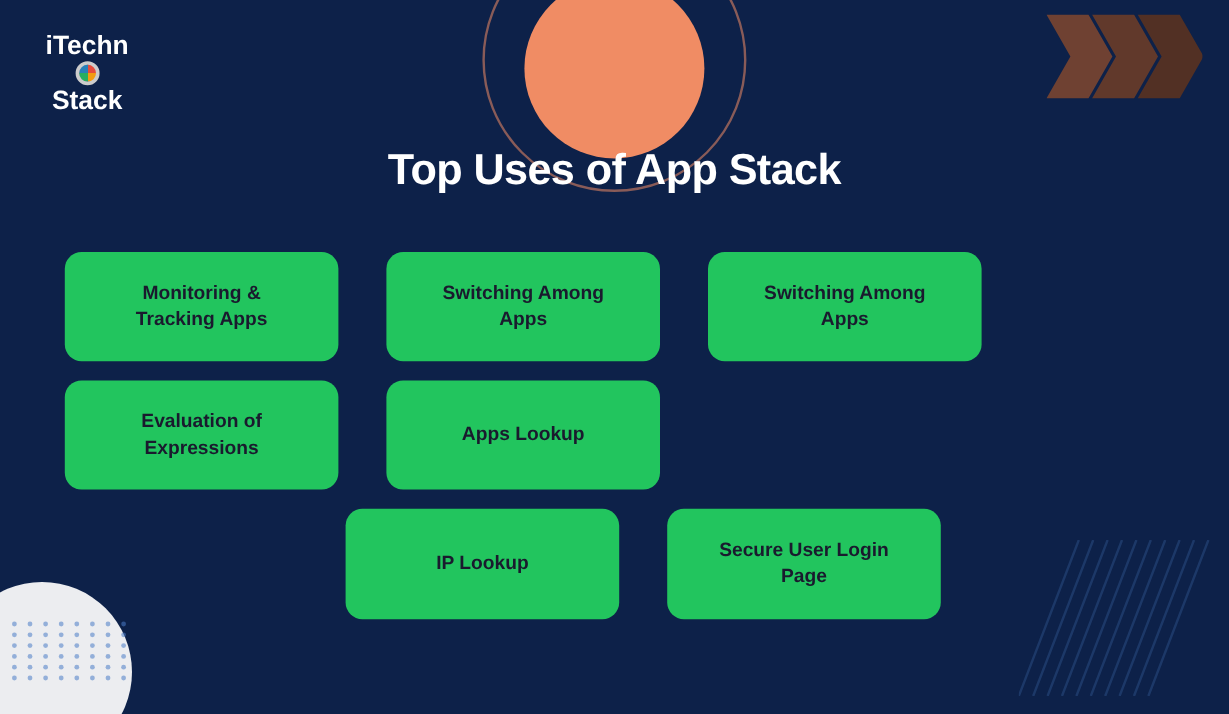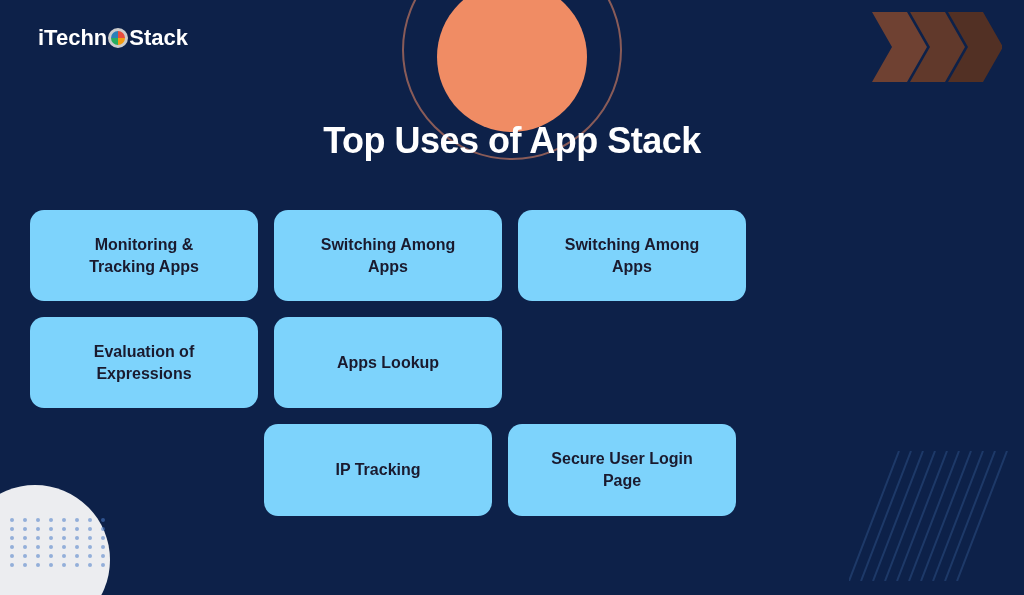--- a/index.html
+++ b/index.html
@@ -40,49 +40,51 @@
       margin-bottom: 16px;
       justify-content: flex-start;
     }
 
     .grid-row.row-3 {
       justify-content: flex-start;
       padding-left: 234px;
     }
 
     .card {
-      background: #7dd3fc;
+      background: #22c55e;
       border-radius: 14px;
       width: 228px;
       min-height: 72px;
       display: flex;
       align-items: center;
       justify-content: center;
       text-align: center;
       padding: 24px 18px;
       cursor: pointer;
+      margin-left: 24px;
     }
 
     .card-text {
       font-size: 16px;
       font-weight: 600;
       color: #1a1a2e;
       line-height: 1.35;
     }
 
     
     .logo-brand {
       position: absolute;
       top: 25px;
       left: 38px;
       font-size: 22px;
       font-weight: 700;
       color: #ffffff;
       display: flex;
       align-items: center;
+      flex-direction: column;
     }
     .logo-brand .o-circle {
       display: inline-block;
       width: 20px;
       height: 20px;
       border-radius: 50%;
       border: 3px solid #ccc;
       background: conic-gradient(#e74c3c 0deg 90deg, #f39c12 90deg 180deg, #27ae60 180deg 270deg, #2980b9 270deg 360deg);
       margin: 0 1px;
       vertical-align: middle;
@@ -148,21 +150,21 @@
     <div class="card">
       <span class="card-text">Evaluation of<br>Expressions</span>
     </div>
     <div class="card">
       <span class="card-text">Apps Lookup</span>
     </div>
   </div>
 
   <div class="grid-row row-3">
     <div class="card">
-      <span class="card-text">IP Tracking</span>
+      <span class="card-text">IP Lookup</span>
     </div>
     <div class="card">
       <span class="card-text">Secure User Login<br>Page</span>
     </div>
   </div>
 </div>
 
 <div style="
   position:absolute;bottom:-40px;left:-40px;
   width:150px;height:150px;border-radius:50%;

